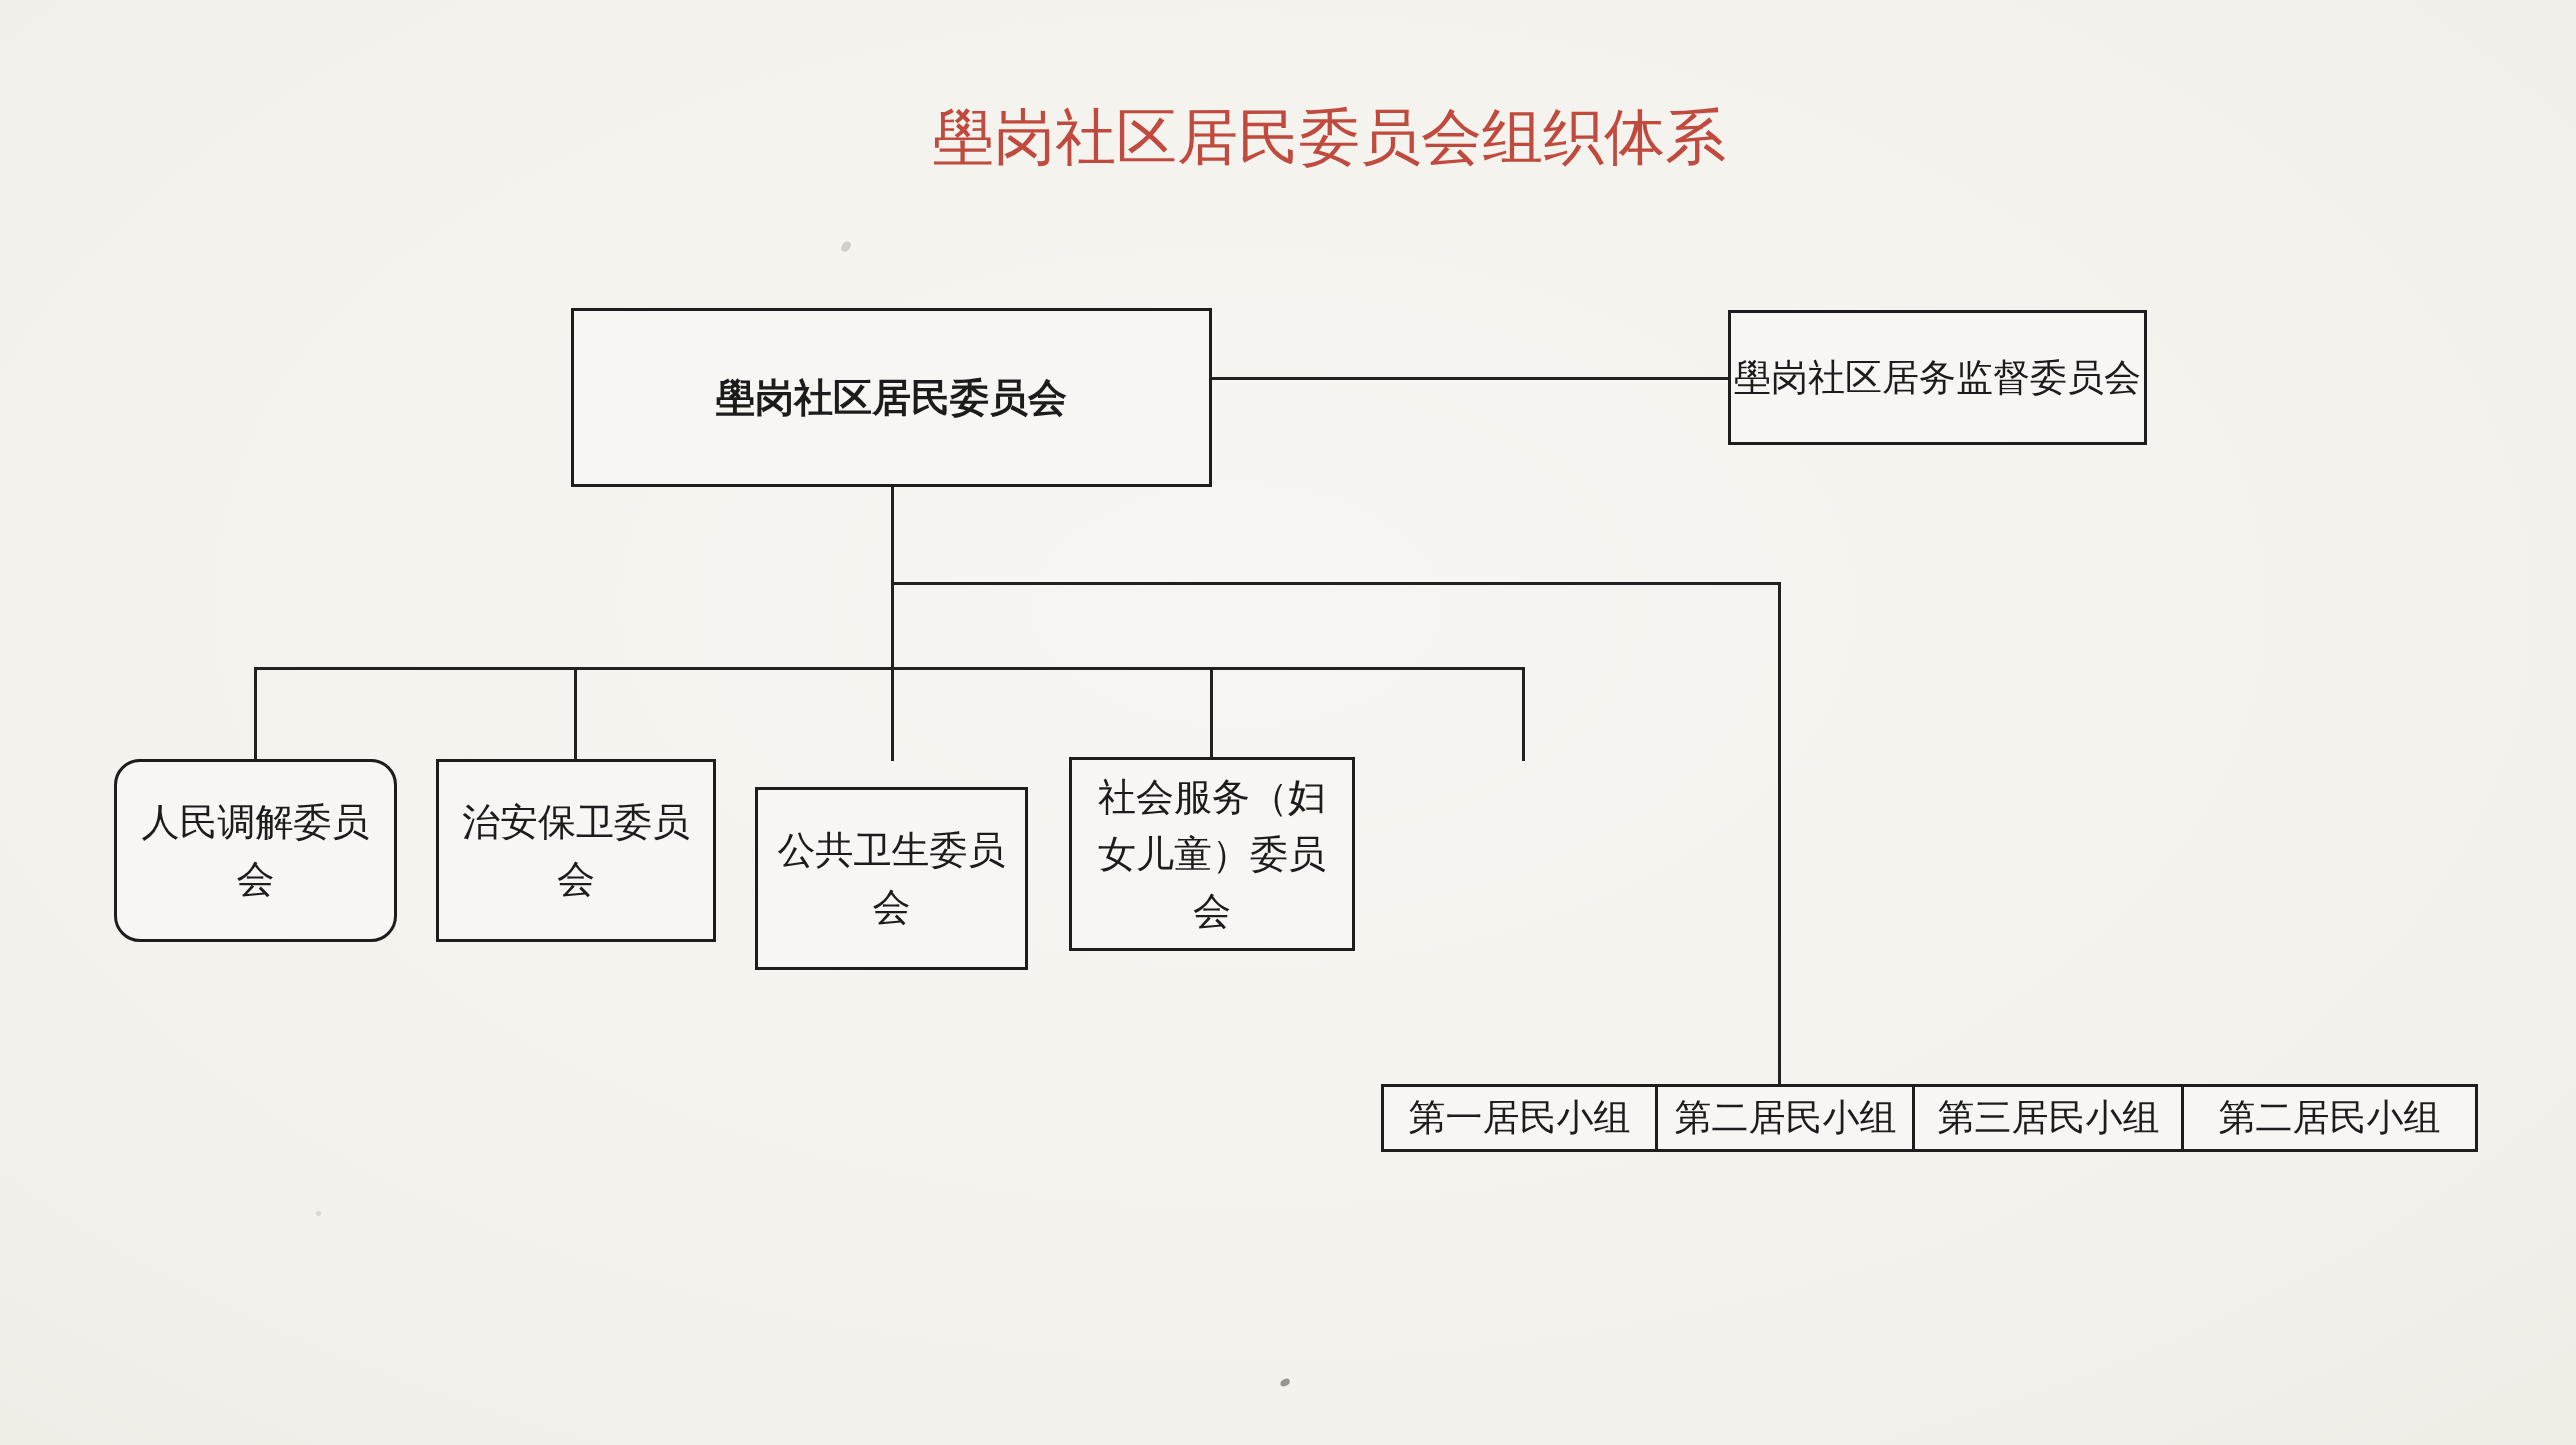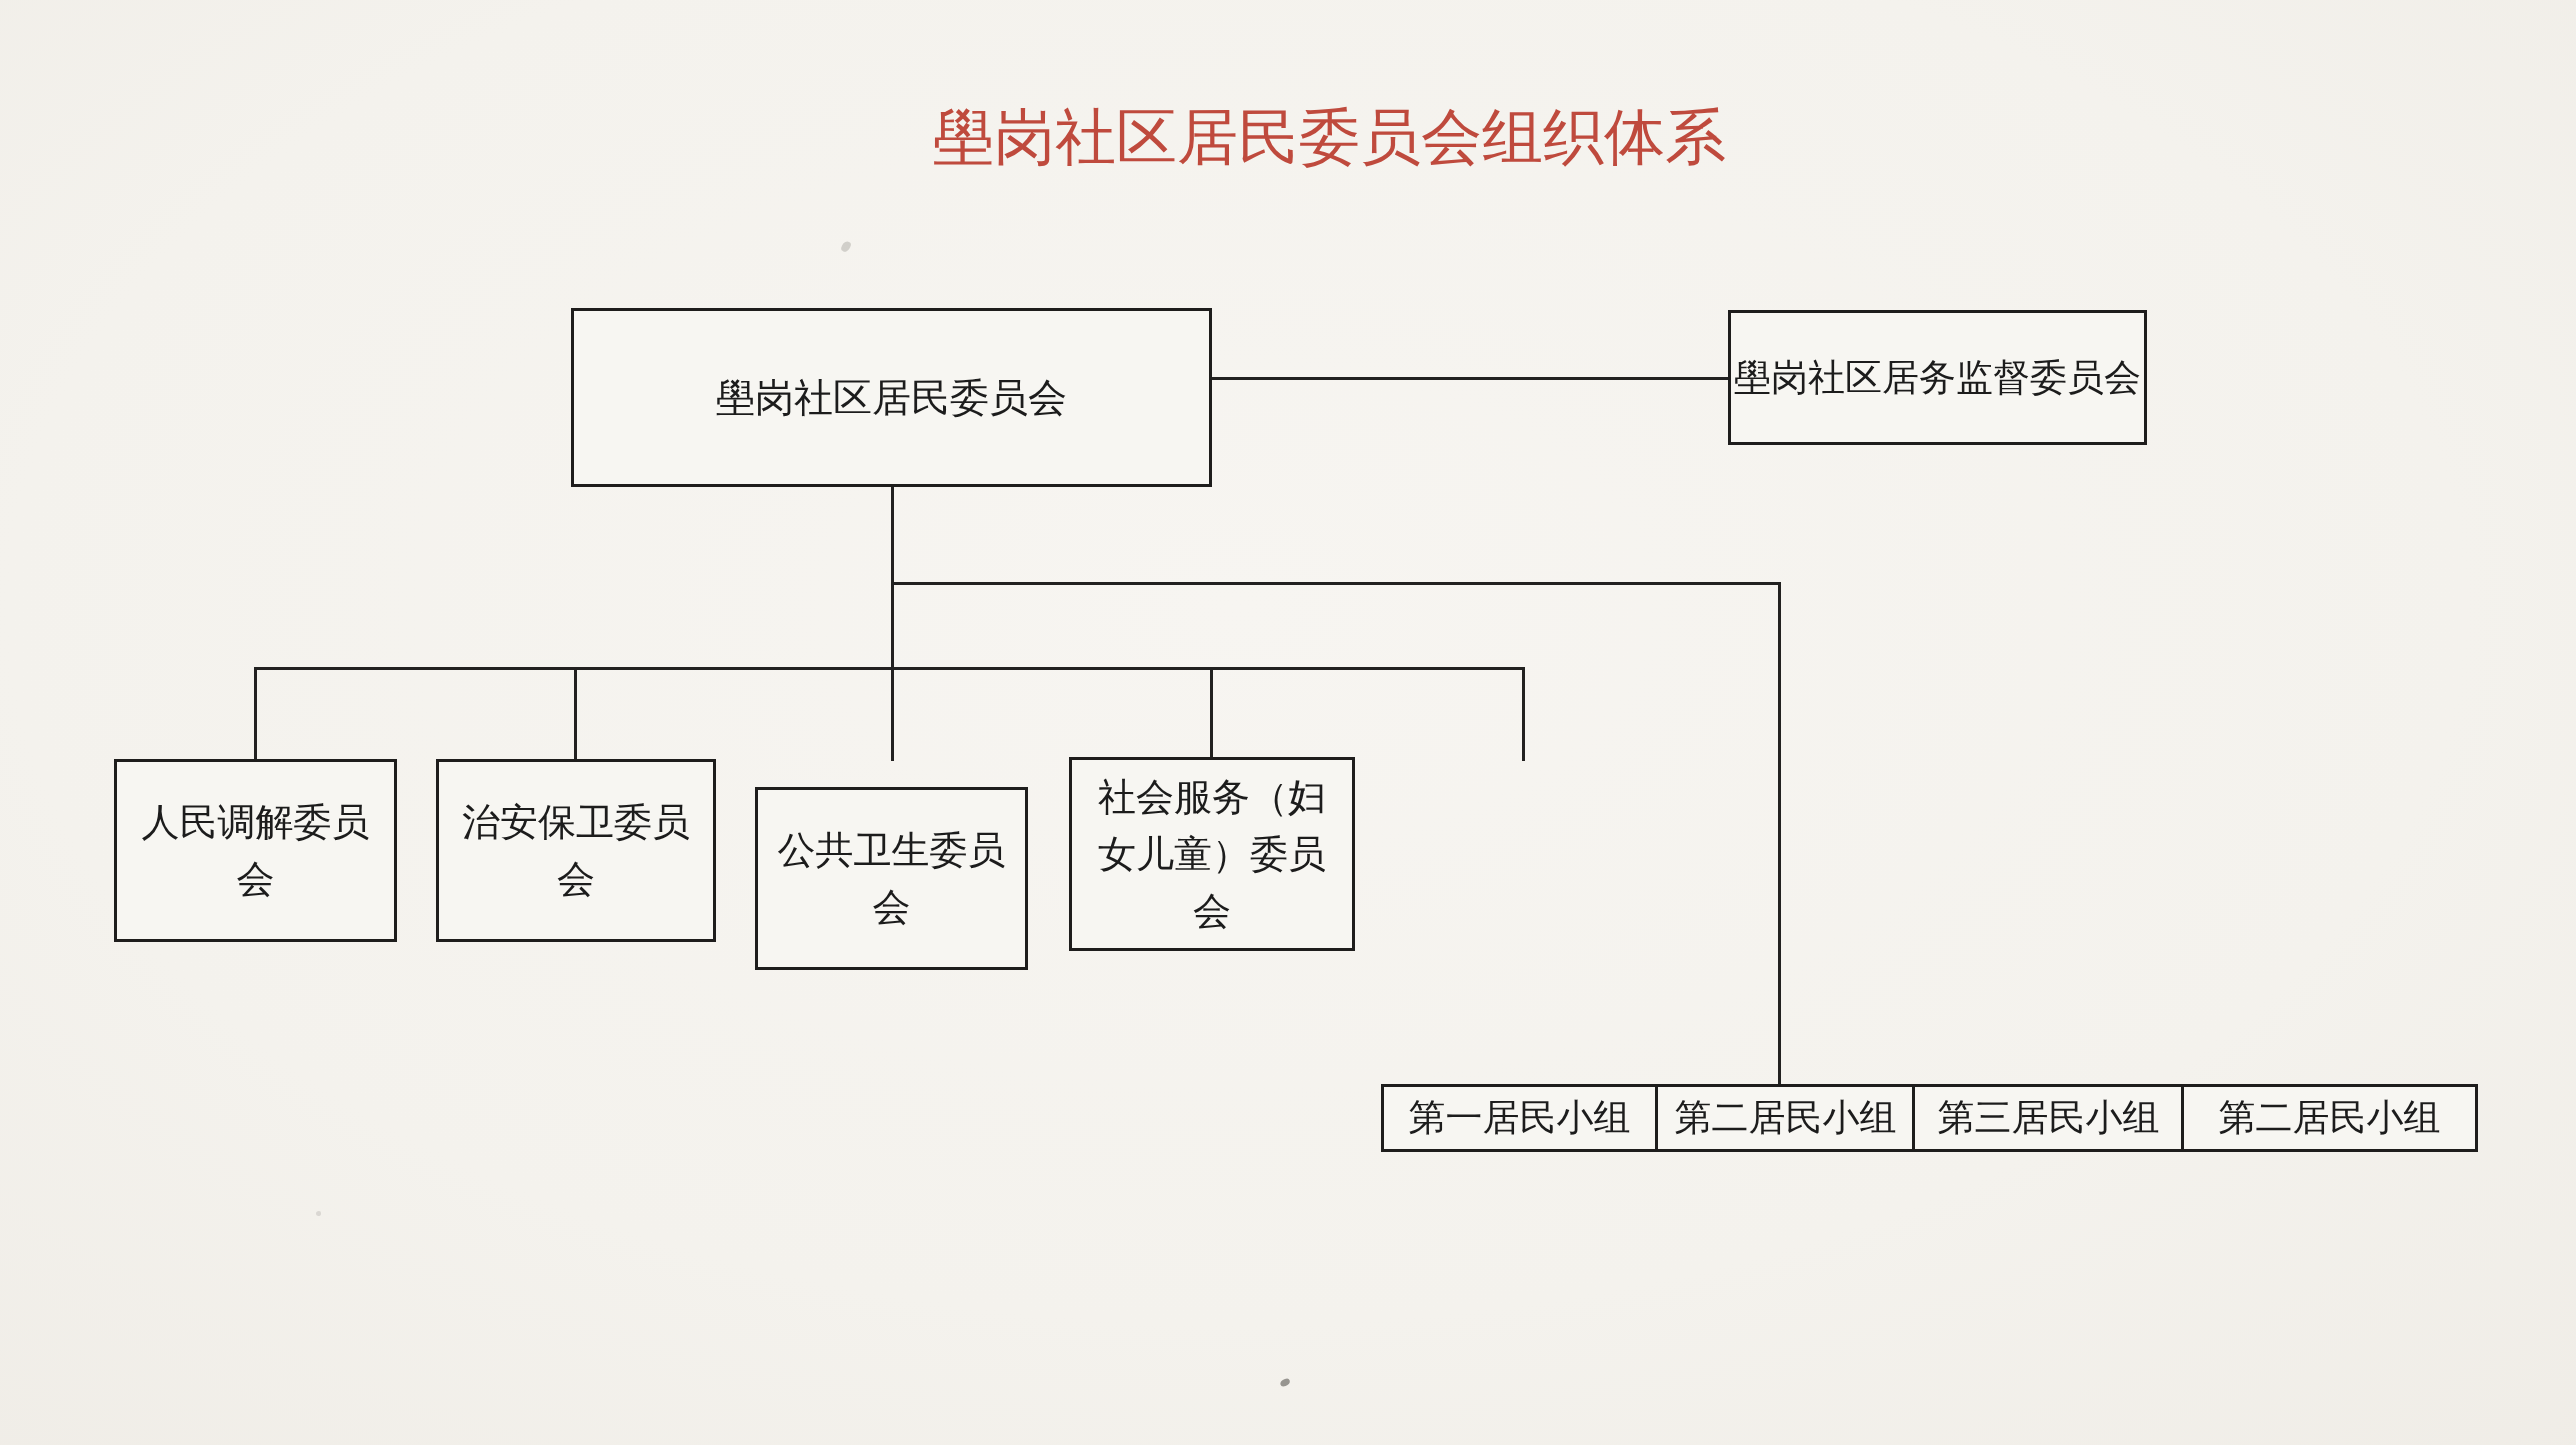--- a/index.html
+++ b/index.html
@@ -27,24 +27,24 @@
     position: absolute;
     box-sizing: border-box;
     border: 3.4px solid #1e1d1c;
     background: #f7f6f2;
     display: flex;
     align-items: center;
     justify-content: center;
     text-align: center;
     white-space: pre-line;
   }
-  .root-box    { left: 571px;  top: 308px; width: 641px; height: 179px; font-size: 39px; }
+  .root-box    { left: 571px;  top: 308px; width: 641px; height: 179px; font-size: 39px; font-weight: bold; }
   .sup-box     { left: 1728px; top: 310px; width: 419px; height: 135px; font-size: 37px; }
   .committee   { top: 759px; height: 183px; font-size: 38px; line-height: 1.5; }
-  .committee-1 { left: 114px;  width: 283px; }
+  .committee-1 { left: 114px;  width: 283px; border-radius: 26px; }
   .committee-2 { left: 436px;  width: 280px; }
   .committee-3 { left: 755px;  width: 273px; margin-top: 28px; }
   .committee-4 { left: 1069px; width: 286px; top: 757px; height: 194px; }
   .committee-5 { left: 1384px; width: 279px; }
   .group       { top: 1084px; height: 68px; font-size: 37px; }
   .group-1     { left: 1381px; width: 277px; }
   .group-2     { left: 1655px; width: 261px; }
   .group-3     { left: 1912px; width: 273px; }
   .group-4     { left: 2181px; width: 297px; }
   .line {

